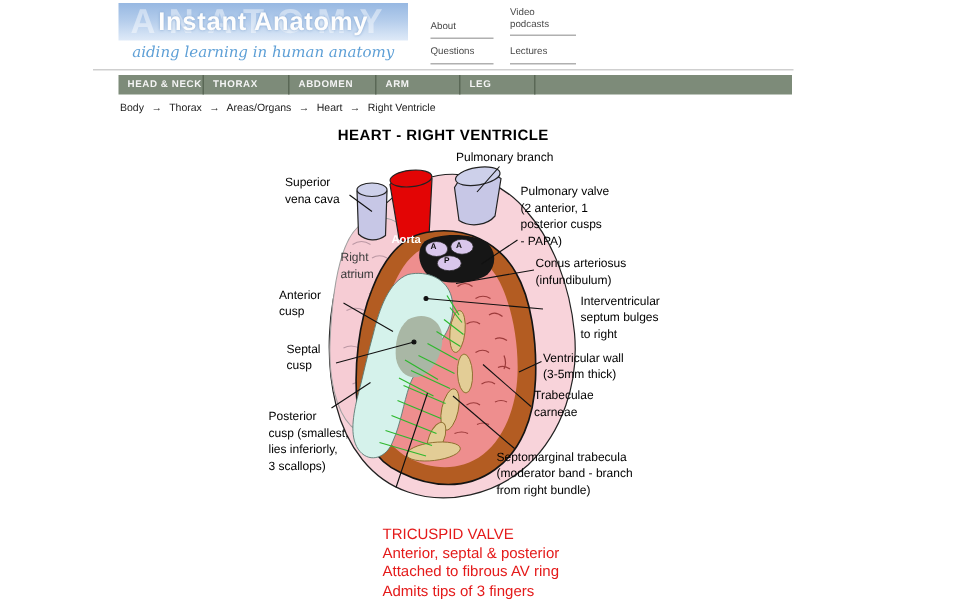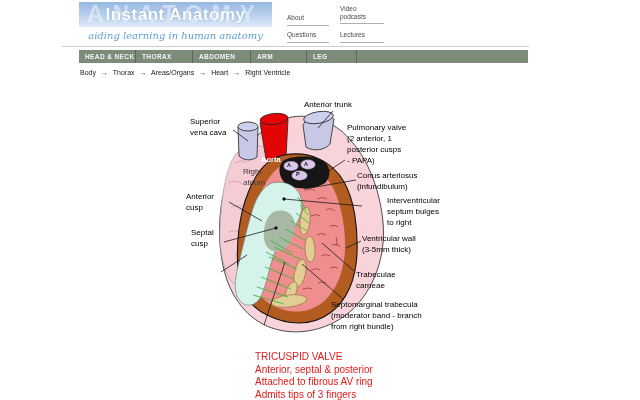--- a/index.html
+++ b/index.html
@@ -40,30 +40,30 @@
 
   
   #page-title{position:absolute;left:62px;top:85px;width:467px;text-align:center;
     font-size:10px;font-weight:bold;letter-spacing:.3px;color:#000;}
 
   
   #diagram-svg{position:absolute;left:170px;top:95px;}
   .lbl{position:absolute;font-size:8px;line-height:1.38;color:#000;white-space:pre-line;}
   #lbl-pulmonary-trunk{left:304px;top:99px;}
   #lbl-svc{left:190px;top:116px;}
-  #lbl-right-atrium{left:243px;top:166px;color:#3c3c3c;}
+  #lbl-right-atrium{left:227px;top:166px;color:#3c3c3c;}
   #lbl-anterior-cusp{left:186px;top:191px;}
   #lbl-septal-cusp{left:191px;top:227px;}
   #lbl-posterior-cusp{left:179px;top:272px;}
   #lbl-papillary{left:211px;top:326px;}
   #lbl-pulmonary-valve{left:347px;top:122px;}
   #lbl-conus{left:357px;top:170px;}
   #lbl-interventricular{left:363px;top:195px;margin-left:24px;}
   #lbl-ventricular-wall{left:362px;top:233px;}
-  #lbl-trabeculae{left:356px;top:269px;}
+  #lbl-trabeculae{left:356px;top:258px;}
   #lbl-septomarginal{left:331px;top:299px;}
   #lbl-aorta{left:261px;top:119px;color:#fff;font-size:7.5px;font-weight:bold;margin-top:36px;}
   .vletter{position:absolute;font-size:5.5px;font-weight:bold;color:#111;}
   #vl-a1{left:287px;top:162px;}
   #vl-a2{left:304px;top:161px;}
   #vl-p{left:296px;top:171px;}
   #note{position:absolute;left:255px;top:351px;font-size:10px;line-height:1.27;
     color:#e41a1a;white-space:pre-line;}
 </style>
 </head>
@@ -98,20 +98,21 @@
     <span class="crumb-sep">→</span>
     <span class="crumb">Thorax</span>
     <span class="crumb-sep">→</span>
     <span class="crumb">Areas/Organs</span>
     <span class="crumb-sep">→</span>
     <span class="crumb">Heart</span>
     <span class="crumb-sep">→</span>
     <span class="crumb">Right Ventricle</span>
   </div>
 
+  <div id="page-title">HEART - RIGHT VENTRICLE</div>
 
   <svg id="diagram-svg" width="290" height="260" viewBox="170 95 290 260">
 
     <path d="M292,117 C315,113 338,124 352,142 C368,160 380,190 383,222 C386,255 375,288 352,310
          C330,330 298,337 272,328 C248,320 231,298 224,270 C217,242 218,205 228,178
          C237,155 262,122 292,117 Z" fill="#f8d3da" stroke="#222" stroke-width="0.8"></path>
 
     <path d="M243,148 C255,142 268,146 272,158 C278,172 280,190 276,210 C273,232 270,255 262,272
          C255,287 243,292 234,284 C224,274 219,252 220,228 C221,204 224,180 230,165
          C234,155 238,151 243,148 Z" fill="#f6ccd4" stroke="#a0a0a0" stroke-width="0.7"></path>
@@ -215,30 +216,34 @@
       <line x1="343" y1="299" x2="302" y2="264"></line>
       <line x1="229" y1="202" x2="262" y2="221"></line>
       <line x1="224" y1="242" x2="276" y2="228"></line>
       <line x1="221" y1="272" x2="247" y2="255"></line>
       <line x1="264" y1="325" x2="285" y2="262"></line>
       <circle cx="284" cy="199" r="1.3" fill="#111"></circle>
       <circle cx="276" cy="228" r="1.3" fill="#111"></circle>
     </g>
   </svg>
 
-  <div class="lbl" id="lbl-pulmonary-trunk">Anterior trunk</div>
+  <div class="lbl" id="lbl-pulmonary-trunk">Pulmonary branch</div>
   <div class="lbl" id="lbl-svc">Superior
 vena cava</div>
   <div class="lbl" id="lbl-right-atrium">Right
 atrium</div>
   <div class="lbl" id="lbl-aorta">Aorta</div>
   <div class="lbl" id="lbl-anterior-cusp">Anterior
 cusp</div>
   <div class="lbl" id="lbl-septal-cusp">Septal
 cusp</div>
+  <div class="lbl" id="lbl-posterior-cusp">Posterior
+cusp (smallest,
+lies inferiorly,
+3 scallops)</div>
   <div class="lbl" id="lbl-pulmonary-valve">Pulmonary valve
 (2 anterior, 1
 posterior cusps
 - PAPA)</div>
   <div class="lbl" id="lbl-conus">Conus arteriosus
 (infundibulum)</div>
   <div class="lbl" id="lbl-interventricular">Interventricular
 septum bulges
 to right</div>
   <div class="lbl" id="lbl-ventricular-wall">Ventricular wall

